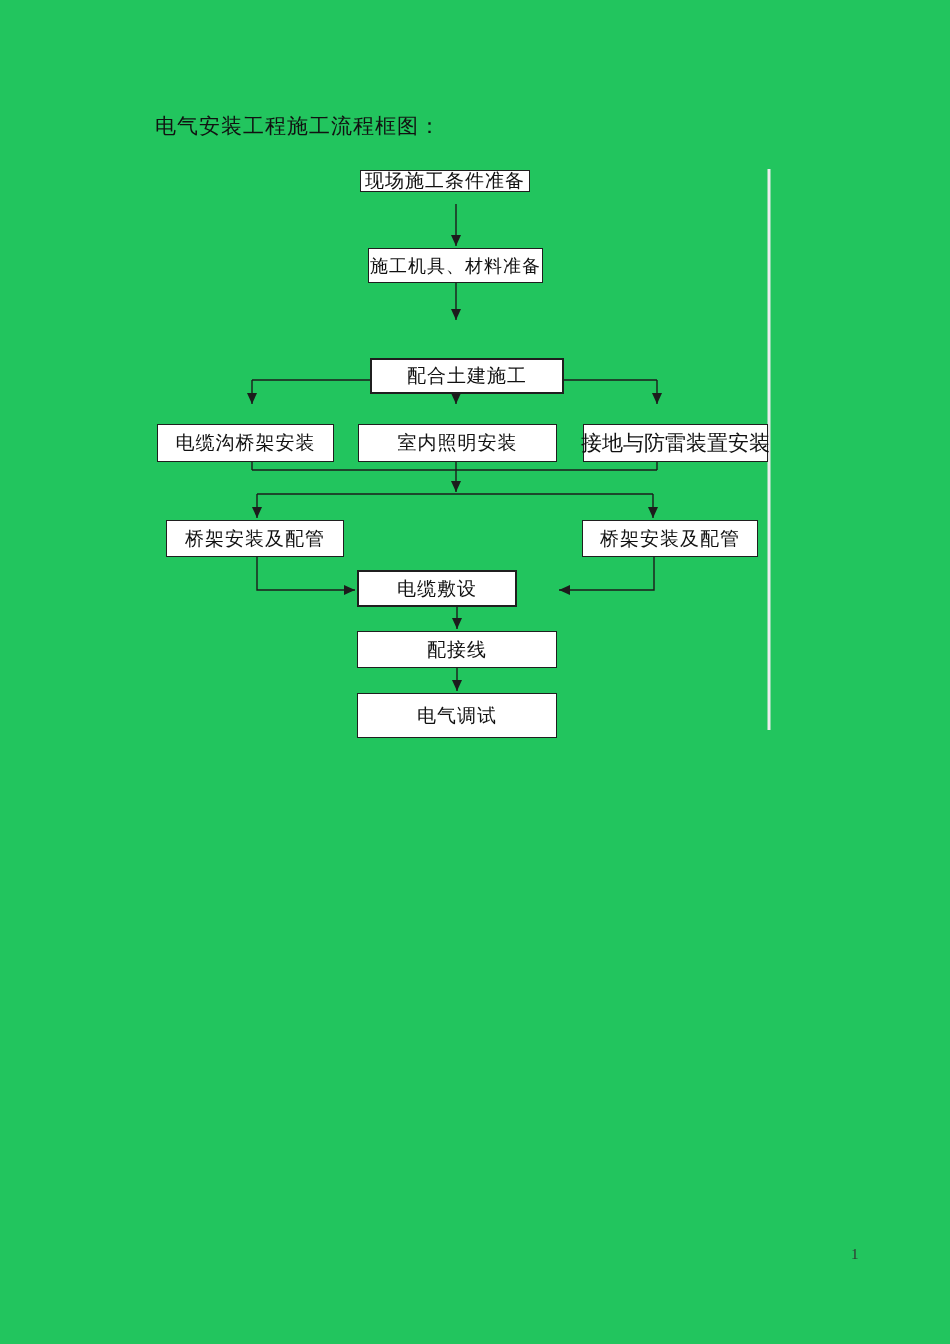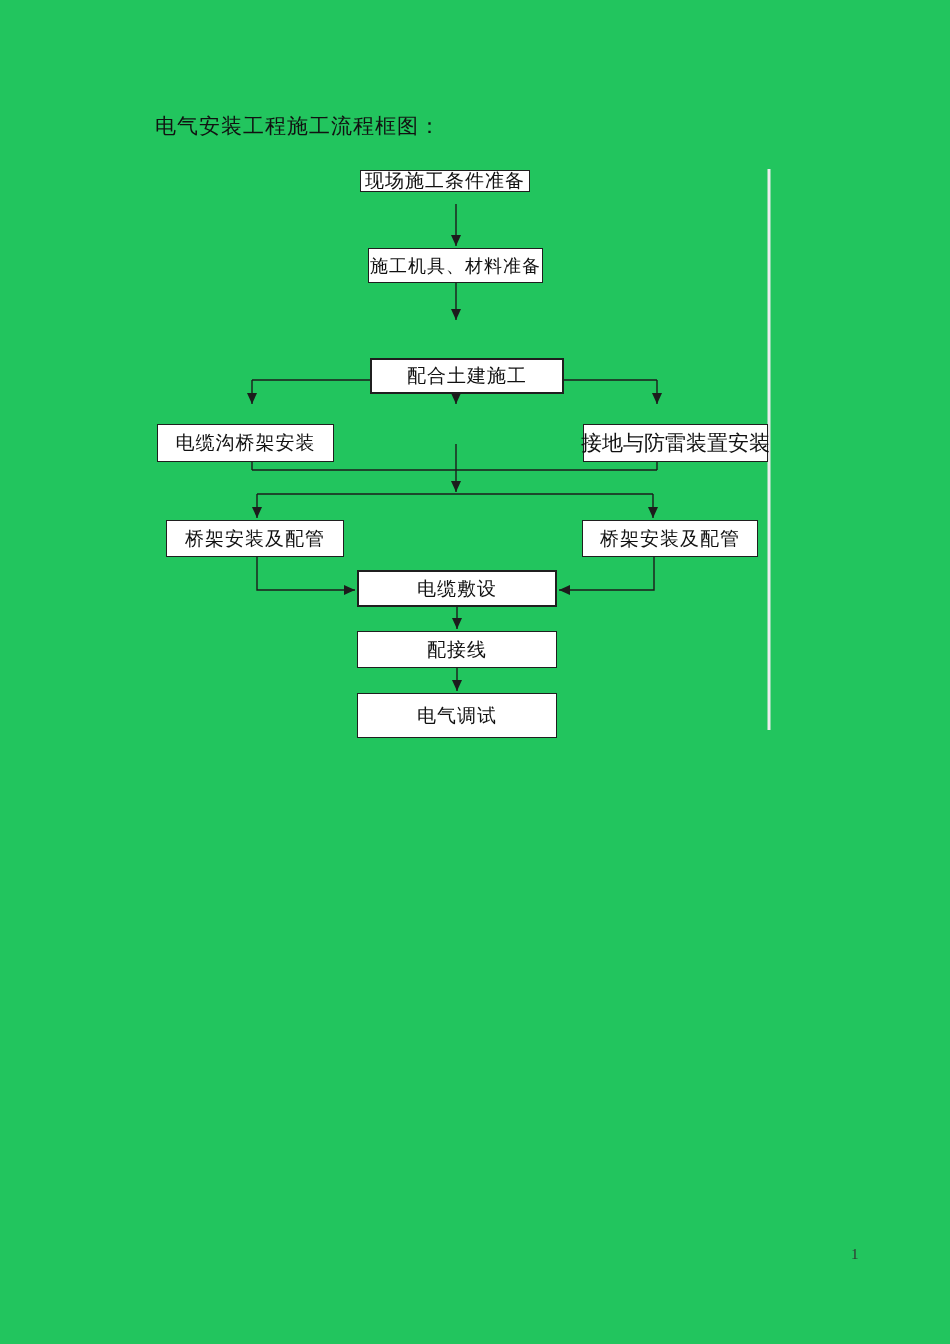--- a/index.html
+++ b/index.html
@@ -31,21 +31,21 @@
   .node.semibold{border-width:1.8px;margin-top:18px;}
   
   .b1{left:360px;top:170px;width:170px;height:22px;}
   .b2{left:368px;top:248px;width:175px;height:35px;font-size:18px;}
   .b3{left:370px;top:322px;width:194px;height:36px;margin-top:36px;}
   .b4{left:157px;top:406px;width:177px;height:38px;}
   .b5{left:358px;top:406px;width:199px;height:38px;}
   .b6{left:583px;top:406px;width:185px;height:38px;font-size:21px;letter-spacing:0;}
   .b7{left:166px;top:520px;width:178px;height:37px;}
   .b8{left:582px;top:520px;width:176px;height:37px;}
-  .b9{left:357px;top:570px;width:200px;height:37px;}
+  .b9{left:357px;top:570px;width:160px;height:37px;}
   .b10{left:357px;top:631px;width:200px;height:37px;}
   .b11{left:357px;top:693px;width:200px;height:45px;}
   .page-number{
     position:absolute;left:851px;top:1246px;
     font-size:15px;color:#333;
   }
 </style>
 </head>
 <body>
 
@@ -86,20 +86,21 @@
       <line x1="457" y1="668" x2="457" y2="691" marker-end="url(#arr)"></line>
     </g>
 
     <line x1="769" y1="169" x2="769" y2="730" stroke="#ececec" stroke-width="3"></line>
   </svg>
 
   <div class="node b1">现场施工条件准备</div>
   <div class="node b2">施工机具、材料准备</div>
   <div class="node b3 bold">配合土建施工</div>
   <div class="node b4 semibold">电缆沟桥架安装</div>
+  <div class="node b5 semibold">室内照明安装</div>
   <div class="node b6 semibold">接地与防雷装置安装</div>
   <div class="node b7">桥架安装及配管</div>
   <div class="node b8">桥架安装及配管</div>
   <div class="node b9 bold">电缆敷设</div>
   <div class="node b10">配接线</div>
   <div class="node b11">电气调试</div>
 
   <div class="page-number">1</div>
 
 </div>

